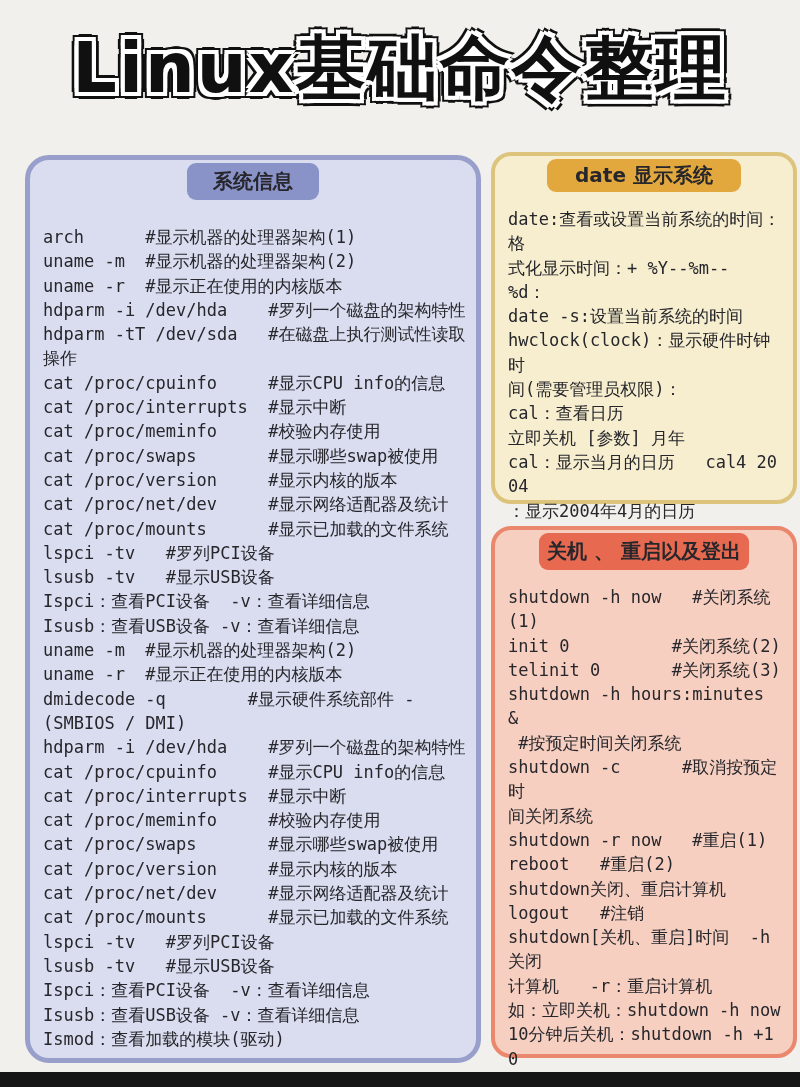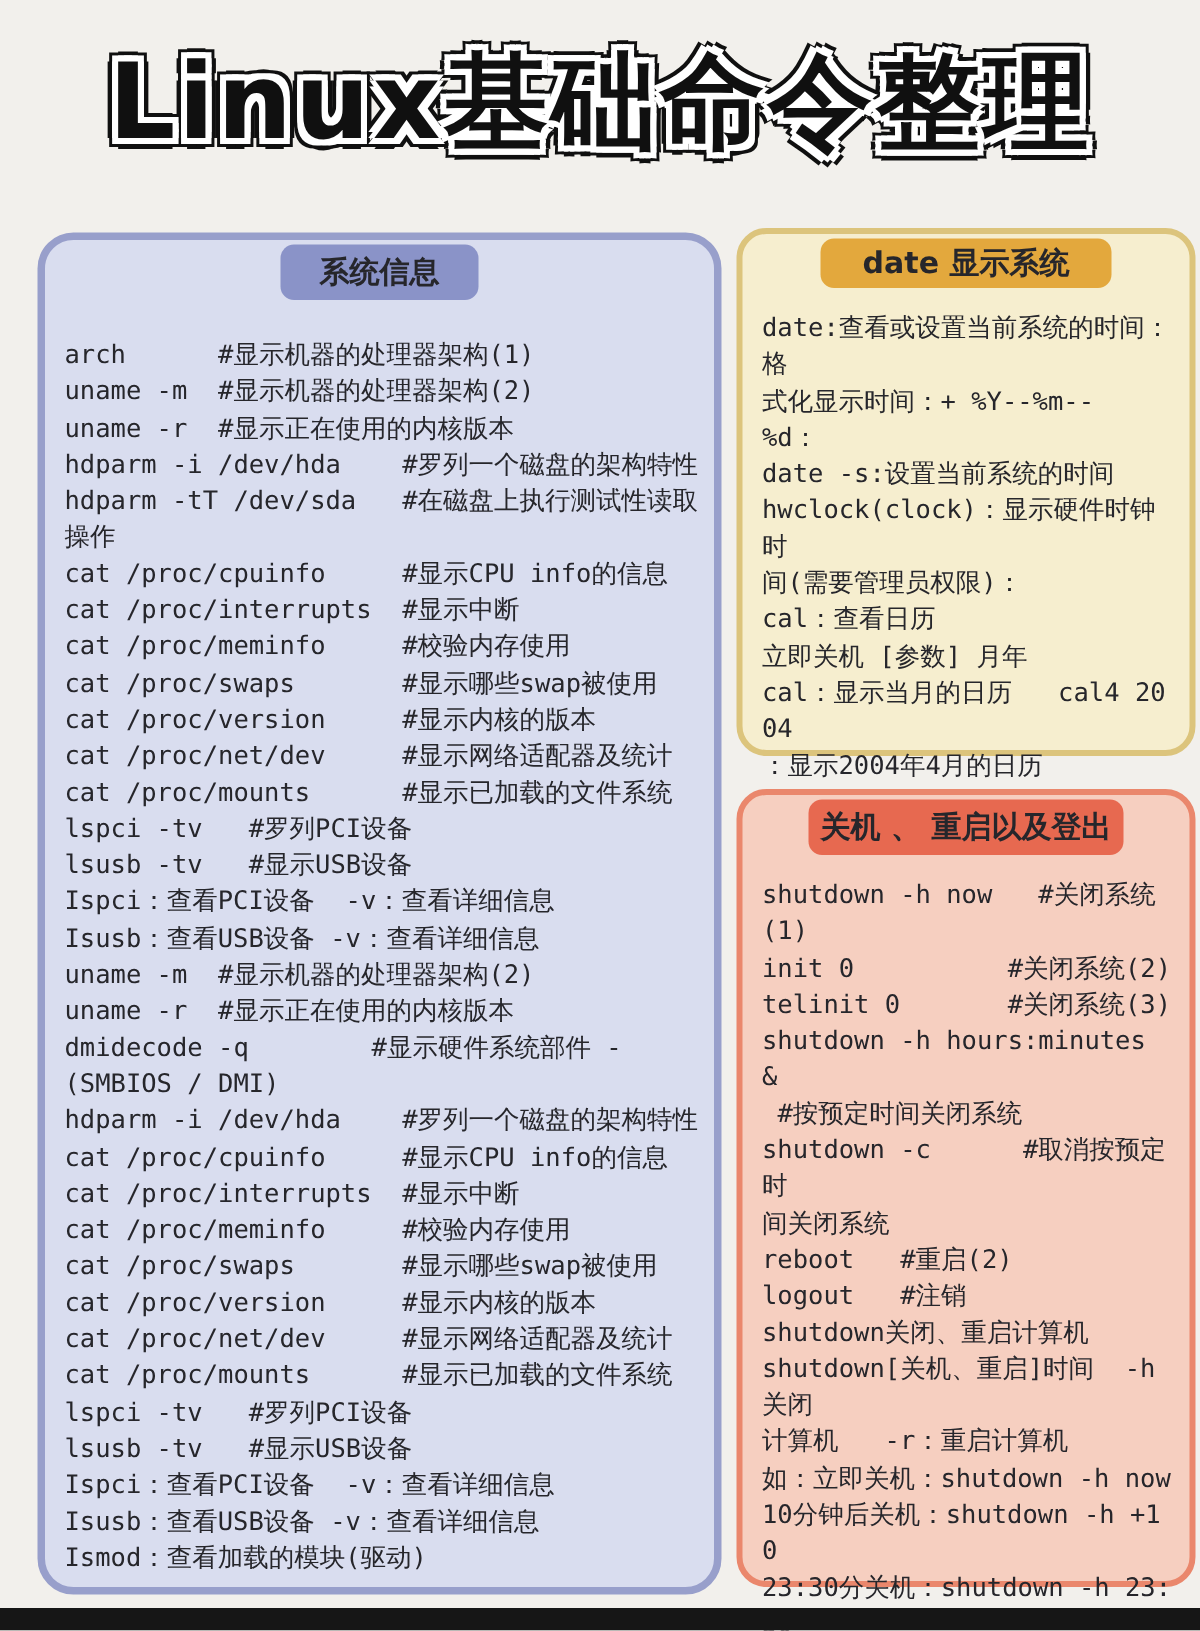--- a/index.html
+++ b/index.html
@@ -88,19 +88,19 @@
 式化显示时间：+ %Y--%m--
 %d：</div><div class="line">date -s:设置当前系统的时间</div><div class="line">hwclock(clock)：显示硬件时钟时
 间(需要管理员权限)：</div><div class="line">cal：查看日历</div><div class="line">立即关机 [参数] 月年</div><div class="line">cal：显示当月的日历   cal4 2004
 ：显示2004年4月的日历</div><div class="line">cal- y 2003：显示2003年的日历</div><div class="line">uptime：查看系统运行时间</div></div>
   </section>
 
   <section class="panel panel-pink">
     <div class="badge badge-pink">关机 、 重启以及登出</div>
     <div class="lines"><div class="line">shutdown -h now   #关闭系统(1)</div><div class="line">init 0          #关闭系统(2)</div><div class="line">telinit 0       #关闭系统(3)</div><div class="line">shutdown -h hours:minutes &amp;
  #按预定时间关闭系统</div><div class="line">shutdown -c      #取消按预定时
-间关闭系统</div><div class="line">reboot   #重启(2)</div><div class="line">logout   #注销</div><div class="line">shutdown关闭、重启计算机</div><div class="line">shutdown[关机、重启]时间  -h关闭
+间关闭系统</div><div class="line">shutdown -r now   #重启(1)</div><div class="line">reboot   #重启(2)</div><div class="line">shutdown关闭、重启计算机</div><div class="line">logout   #注销</div><div class="line">shutdown[关机、重启]时间  -h关闭
 计算机   -r：重启计算机</div><div class="line">如：立即关机：shutdown -h now</div><div class="line">10分钟后关机：shutdown -h +10</div><div class="line">23:30分关机：shutdown -h 23:30</div></div>
   </section>
 
   <div class="bottom-bar"></div>
 
 </div>
 
 </body></html>

